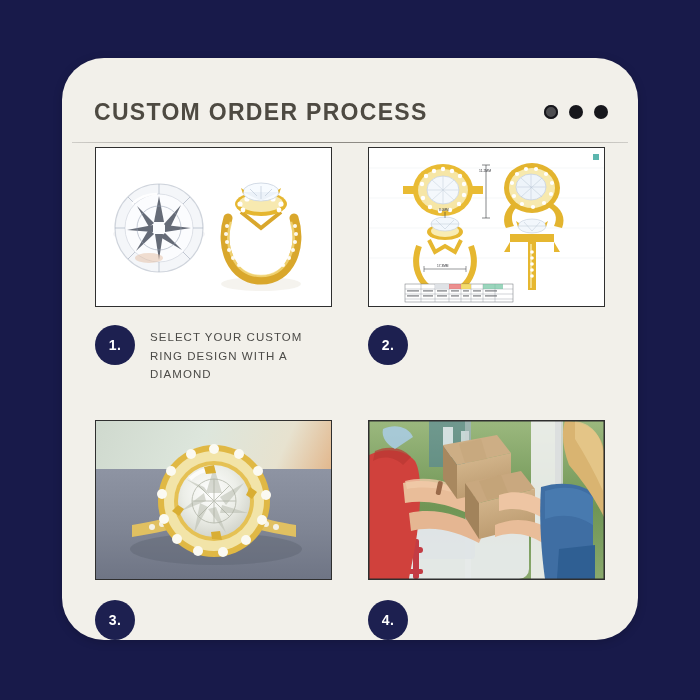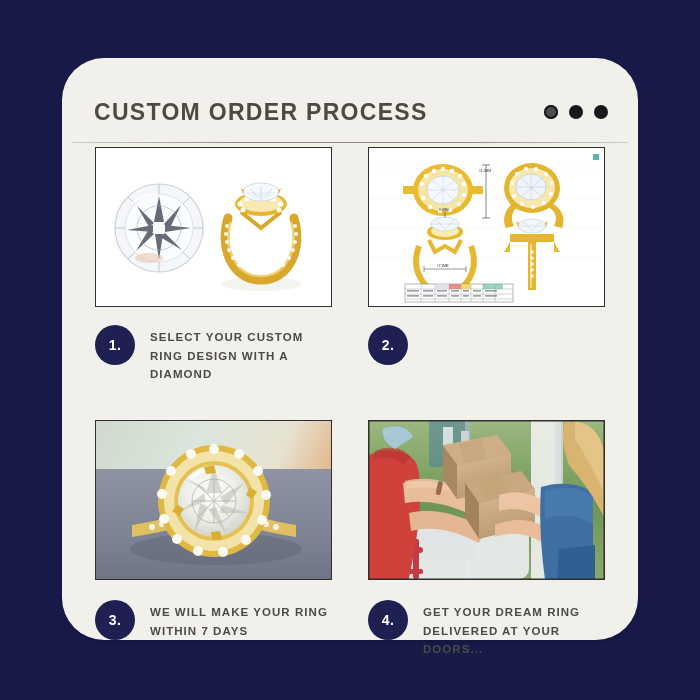--- a/index.html
+++ b/index.html
@@ -119,21 +119,21 @@
     color: #ffffff;
     font-size: 14px;
     font-weight: bold;
     display: flex;
     align-items: center;
     justify-content: center;
     letter-spacing: 0.5px;
   }
   .cap-text {
     font-size: 11.5px;
-    font-weight: bold;
+    font-weight: normal;
     letter-spacing: 1.05px;
     line-height: 1.62;
     color: #4b4a47;
     padding-top: 3px;
     text-transform: uppercase;
   }
   .row2 .caption { margin-top: 20px; }
 </style>
 </head>
 <body>
@@ -460,21 +460,20 @@
             <g fill="#d9ae33">
               <path d="M108,46 l10,-2 l2,8 l-10,1 z"></path>
               <path d="M150,74 l4,-8 l7,5 l-5,7 z"></path>
               <path d="M116,118 l10,1 l-2,-9 l-9,1 z"></path>
               <path d="M82,84 l-6,6 l7,5 l5,-7 z"></path>
             </g>
           </svg>
         </div>
         <div class="caption">
           <div class="badge">3.</div>
-          <div class="cap-text">WE WILL MAKE YOUR RING WITHIN 7 DAYS</div>
         </div>
       </div>
 
       <div class="cell row2">
         <div class="thumb">
           <svg width="235" height="158" viewBox="0 0 235 158">
             <defs>
               <linearGradient id="greenBg" x1="0" y1="0" x2="0" y2="1">
                 <stop offset="0%" stop-color="#9bb87e"></stop>
                 <stop offset="55%" stop-color="#6f9555"></stop>
@@ -538,19 +537,18 @@
             <path d="M190,128 L226,124 L226,158 L188,158 Z" fill="#2f5f93"></path>
 
             <path d="M196,0 C216,0 232,10 235,30 L235,96 C226,78 214,60 200,44 C194,28 192,12 196,0 Z" fill="#d9b471"></path>
             <path d="M206,0 C222,2 232,14 234,30 L234,70 C226,52 216,34 206,18 Z" fill="#e6c98d" opacity="0.8"></path>
 
             <rect x="0" y="0" width="235" height="158" fill="none" stroke="#2f2f2f" stroke-width="1"></rect>
           </svg>
         </div>
         <div class="caption">
           <div class="badge">4.</div>
-          <div class="cap-text">GET YOUR DREAM RING DELIVERED AT YOUR DOORS...</div>
         </div>
       </div>
 
     </div>
   </div>
 </div>
 
 </body></html>

